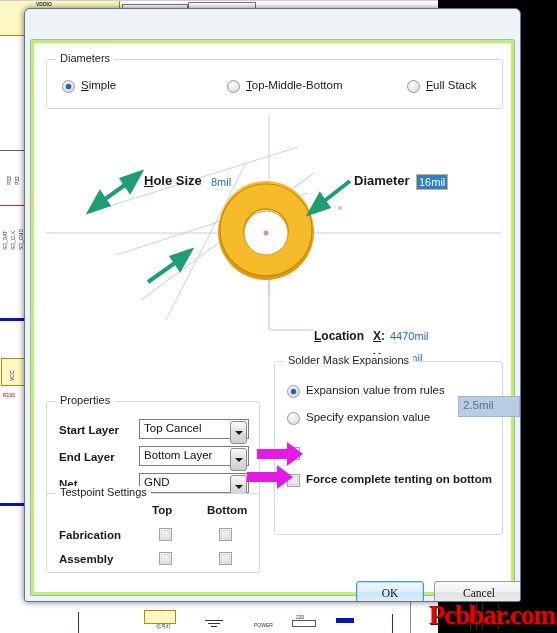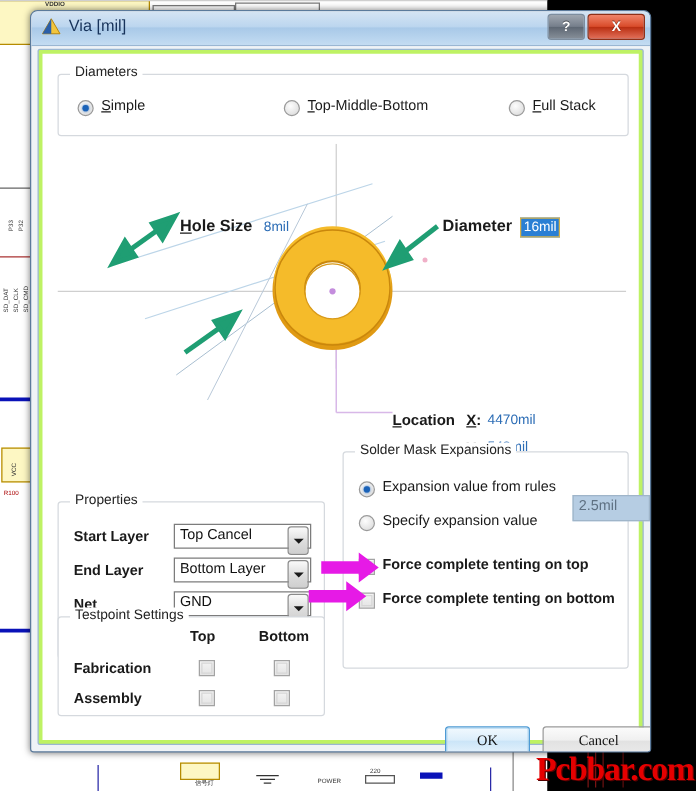--- a/index.html
+++ b/index.html
@@ -214,34 +214,20 @@
   <div class="rside">
     <div class="rsidelines" style="left:32px;top:190px;height:440px;background:#7a1414;"></div>
     <div class="rsidelines" style="left:38px;top:190px;height:440px;background:#7a1414;"></div>
     <div class="rsidelines" style="left:44px;top:210px;height:420px;background:#6a1010;"></div>
     <div class="rsidelines" style="left:60px;top:230px;height:400px;background:#5a0c0c;"></div>
   </div>
 </div>
 
 <div id="dialog">
 
-  <div class="titlebar">
-    <div class="tbinner"></div>
-    <span class="ttl-icon">
-      <svg width="16" height="16" viewBox="0 0 16 16">
-        <polygon points="1,13 8,1 15,13" fill="#f2c53d" stroke="#b8860b" stroke-width="0.8"></polygon>
-        <polygon points="1,13 8,1 8,13" fill="#2b5fa8"></polygon>
-      </svg>
-    </span>
-    <span class="ttl-text">Via [mil]</span>
-    <div class="winbtns">
-      <div class="wbtn help">?</div>
-      <div class="wbtn close">X</div>
-    </div>
-  </div>
 
   <div class="dlgbody">
   <div class="inner">
 
     <div class="group" style="left:12px;top:16px;width:455px;height:48px;">
       <span class="glabel">Diameters</span>
 
       <span class="radio on" style="left:15px;top:20px;"></span>
       <span class="lbl" style="left:34px;top:19px;"><u>S</u><span>imple</span></span>
 
@@ -341,21 +327,20 @@
       <span class="radio on" style="left:12px;top:23px;"></span>
       <span class="lbl" style="left:31px;top:22px;">Expansion value from rules</span>
 
       <span class="radio" style="left:12px;top:50px;"></span>
       <span class="lbl" style="left:31px;top:49px;">Specify expansion value</span>
       <span class="disabledfield" style="left:183px;top:34px;width:62px;height:21px;">2.5mil</span>
 
       <span class="cbx" style="left:12px;top:85px;">
             <span class="inner2"></span>
           </span>
-      <span class="lbl bold" style="left:31px;top:84px;">Force complete tenting on top</span>
 
       <span class="cbx" style="left:12px;top:112px;">
             <span class="inner2"></span>
           </span>
       <span class="lbl bold" style="left:31px;top:111px;">Force complete tenting on bottom</span>
     </div>
 
     <div class="group" style="left:12px;top:450px;width:212px;height:78px;">
       <span class="glabel">Testpoint Settings</span>
 

